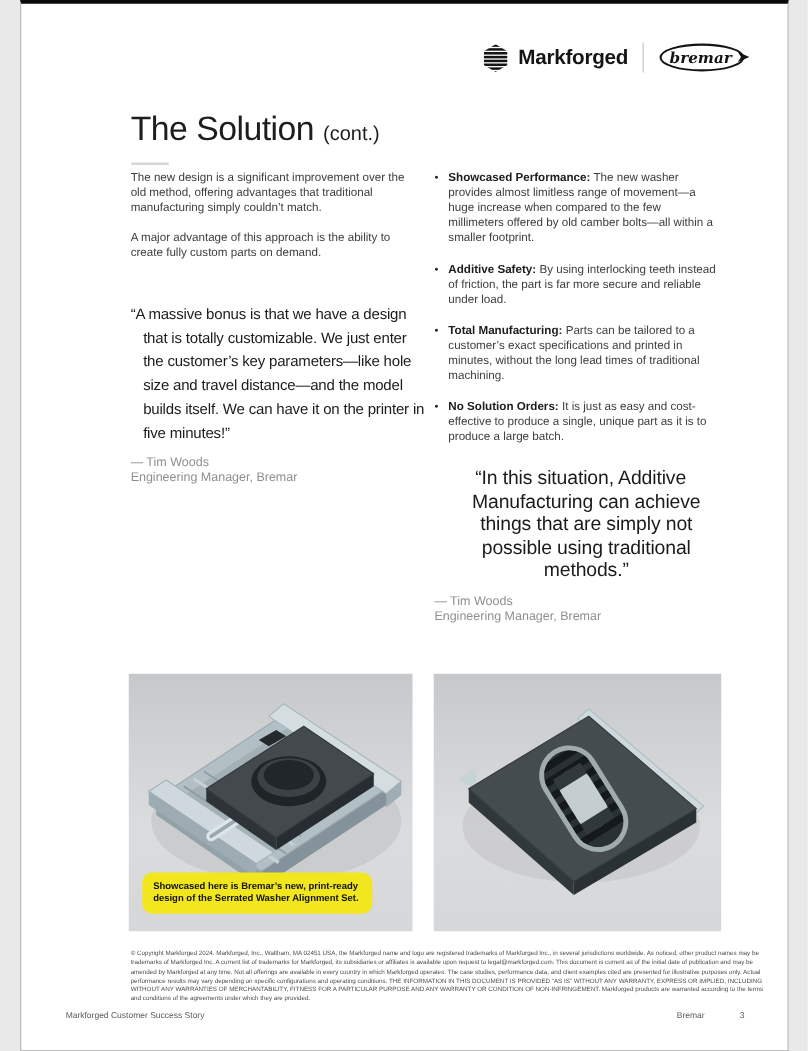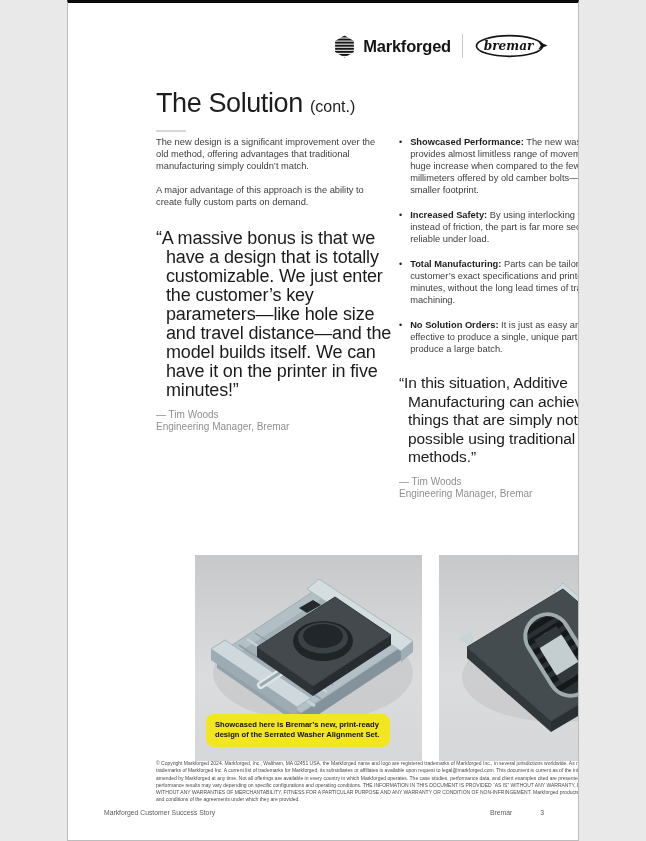--- a/index.html
+++ b/index.html
@@ -1,17 +1,17 @@
 <!DOCTYPE html>
 <html><head>
 <meta charset="utf-8">
 <style>
   html,body { margin:0; padding:0; background:#e9e9e9; }
   .page {
-    position:relative; width:512px; height:841px; margin:0 auto;
+    position:relative; width:615px; height:841px; margin:0 auto;
     background:#ffffff; box-sizing:border-box;
     border:1px solid #bdbdbd; border-top:3px solid #0a0a0a;
     font-family:"Liberation Sans", sans-serif; color:#222;
     overflow:hidden;
   }
 
   
   .header { position:absolute; top:30px; right:30px; display:flex; align-items:center; gap:11px; }
   .brand { display:flex; align-items:center; gap:7px; }
   .brand-name { font-size:16.5px; font-weight:bold; letter-spacing:-0.2px; color:#141414; }
@@ -23,41 +23,40 @@
   .page-title .cont { font-size:16px; font-weight:400; letter-spacing:0; }
   .title-rule { width:30px; height:2px; background:#d7d7d7; margin-top:13px; }
 
   
   .col-left  { position:absolute; left:88px;  top:133px; width:238px; }
   .col-right { position:absolute; left:331px; top:131px; width:234px; }
 
   .body-para { margin:0 0 12px 0; font-size:9.3px; line-height:12px; color:#3d3d3d; max-width:231px; }
 
   .quote-lg {
-    margin:21px 0 0 0; font-size:18px; line-height:19px; letter-spacing:-0.15px;
+    margin:34px 0 0 0; font-size:12px; line-height:19px; letter-spacing:-0.15px;
     color:#1b1b1b; padding-left:10px; text-indent:-10px;
   }
   .quote-md {
     margin:19px 0 0 0; font-size:15.5px; line-height:18.5px; letter-spacing:-0.1px;
-    color:#1b1b1b; padding-left:9px; text-indent:-9px; max-width:225px;
+    color:#1b1b1b; padding-left:9px; text-indent:-9px; max-width:225px;text-align:center;
   }
   .attribution { margin-top:9px; font-size:10px; line-height:12px; color:#8f8f8f; }
 
   
   ul.bullets { list-style:none; margin:2px 0 0 0; padding:0; }
   ul.bullets li { display:flex; gap:8px; margin:0 0 13px 0; font-size:9.3px; line-height:12px; color:#3d3d3d; }
   .bullet-marker { flex:0 0 auto; color:#222; font-size:9px; line-height:12px; }
   .bullet-text { max-width:214px; }
   .bullet-text b { color:#1c1c1c; }
 
   
   .fig {
-    position:absolute; top:552px; height:206px;
+    position:absolute; top:536px; height:206px;
     background:linear-gradient(180deg,#c7c8ca 0%, #d1d2d4 28%, #dbdcde 60%, #d6d7d9 100%);
-    margin-left:41px;
   }
   .fig-left  { left:86px;  width:227px; }
   .fig-right { left:330px; width:230px; }
   .fig svg { display:block; width:100%; height:100%; }
 
   .callout {
     position:absolute; left:11px; bottom:14px; max-width:166px;
     background:#f2e71f; color:#121212; border-radius:8px;
     padding:6px 9px; font-size:7.6px; font-weight:bold; line-height:1.4;
   }
@@ -124,21 +123,21 @@
   </div>
 
   <div class="col-right">
     <ul class="bullets">
       <li>
         <span class="bullet-marker">•</span>
         <span class="bullet-text"><b>Showcased Performance:</b> <span>The new washer provides almost limitless range of movement—a huge increase when compared to the few millimeters offered by old camber bolts—all within a smaller footprint.</span></span>
       </li>
       <li>
         <span class="bullet-marker">•</span>
-        <span class="bullet-text"><b>Increased Safety:</b> <span>By using interlocking teeth instead of friction, the part is far more secure and reliable under load.</span></span>
+        <span class="bullet-text"><b>Additive Safety:</b> <span>By using interlocking teeth instead of friction, the part is far more secure and reliable under load.</span></span>
       </li>
       <li>
         <span class="bullet-marker">•</span>
         <span class="bullet-text"><b>Total Manufacturing:</b> <span>Parts can be tailored to a customer’s exact specifications and printed in minutes, without the long lead times of traditional machining.</span></span>
       </li>
       <li>
         <span class="bullet-marker">•</span>
         <span class="bullet-text"><b>No Solution Orders:</b> <span>It is just as easy and cost-effective to produce a single, unique part as it is to produce a large batch.</span></span>
       </li>
     </ul>

